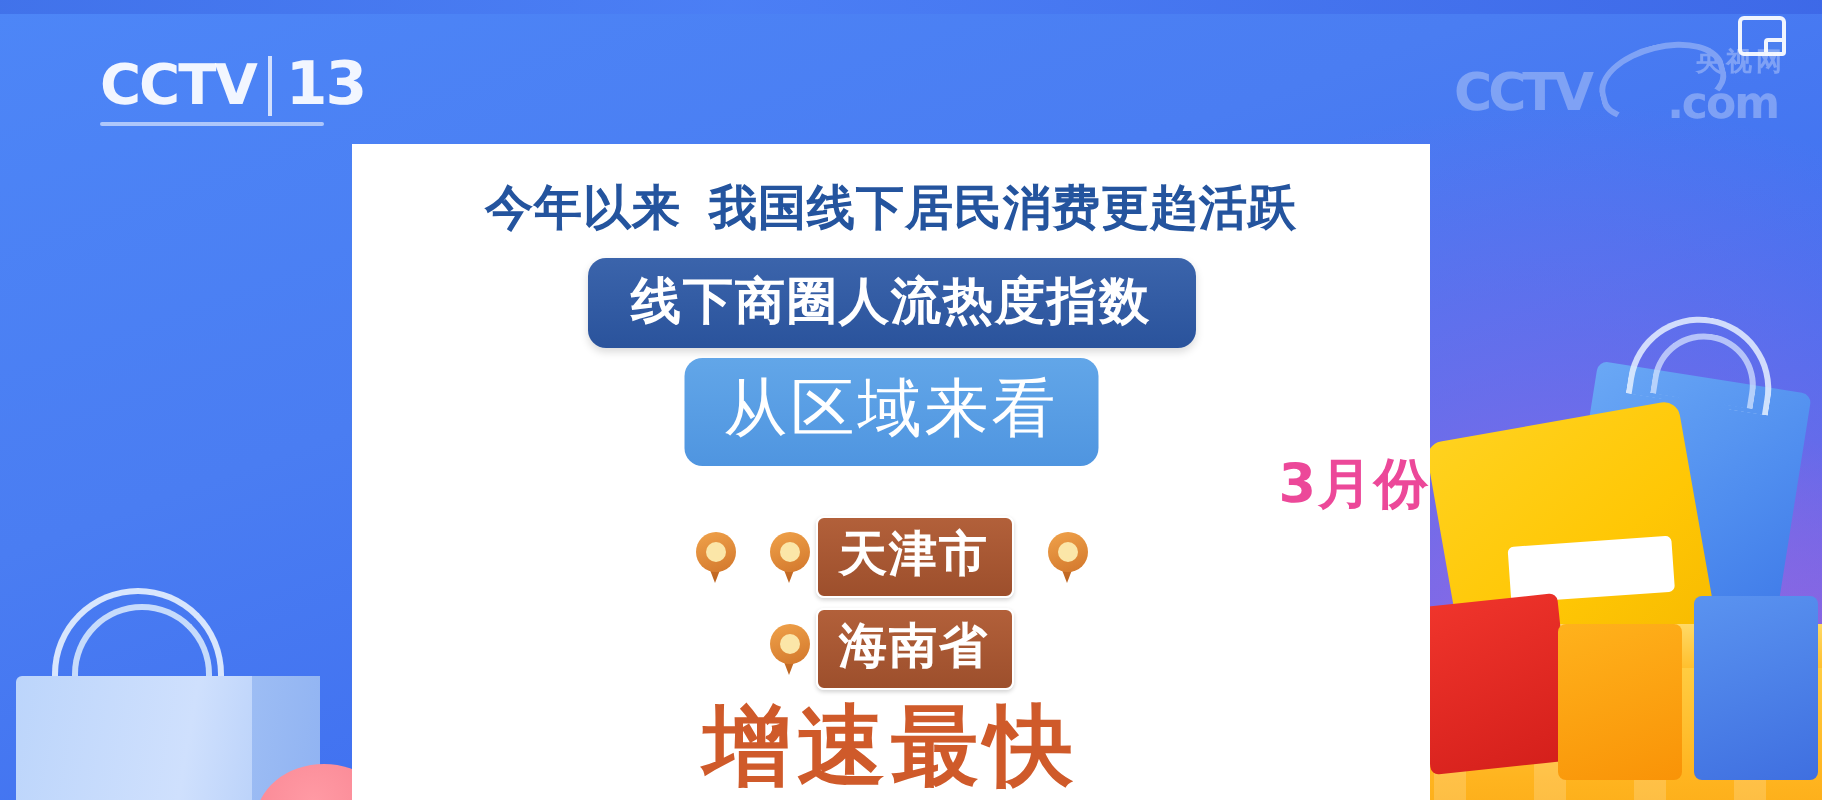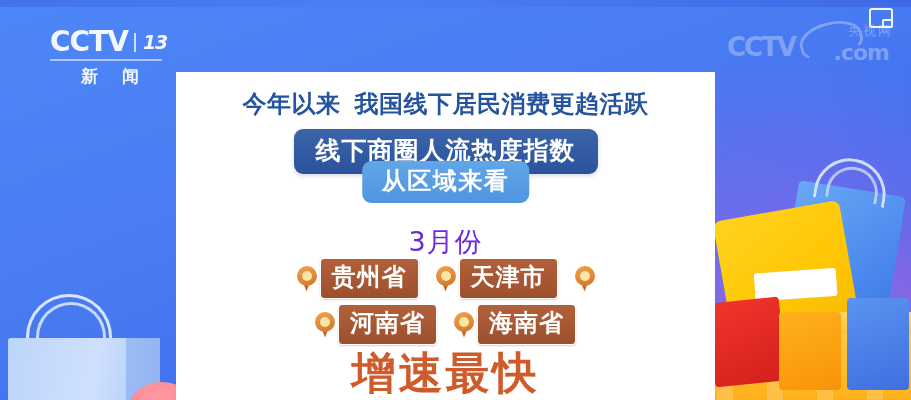--- a/index.html
+++ b/index.html
@@ -110,23 +110,23 @@
 
   
   .logo{ position:absolute; left:50px; top:28px; width:120px; height:58px; }
   .logo .mark{
     font-family:"DejaVu Sans","Liberation Sans",sans-serif;
     font-size:28px; font-weight:700; letter-spacing:-1px;
     color:rgba(255,255,255,.93); line-height:1;
     display:flex; align-items:center; gap:4px;
   }
   .logo .num{
-    font-size:19px; font-weight:700; color:rgba(255,255,255,.93);
+    font-size:30px; font-weight:700; color:rgba(255,255,255,.93);
     border-left:2px solid rgba(255,255,255,.75);
-    padding-left:7px; margin-left:2px;font-style:italic;
+    padding-left:7px; margin-left:2px;
   }
   .logo .bar{
     width:112px; height:2px; background:rgba(255,255,255,.55); margin-top:3px;
     border-radius:2px;
   }
   .logo .cn{
     margin-top:4px; font-size:17px; font-weight:700; letter-spacing:9px;
     color:rgba(255,255,255,.92); text-align:center; padding-left:9px;
   }
 
@@ -144,21 +144,21 @@
   
   .wm{
     position:absolute; right:14px; top:20px; width:170px; height:48px;
     opacity:.30; pointer-events:none;
   }
   .wm .cctv{
     position:absolute; left:0; top:12px;
     font-size:26px; font-weight:700; color:#fff; letter-spacing:-2px;
   }
   .wm .cn{
-    position:absolute; right:4px; top:2px; font-size:13px; font-weight:400;
+    position:absolute; right:4px; top:2px; font-size:13px; font-weight:700;
     color:#fff; letter-spacing:2px;
   }
   .wm .com{
     position:absolute; right:8px; top:20px; font-size:22px; font-weight:700;
     color:#fff; letter-spacing:-1px;
   }
   .wm .swoosh{
     position:absolute; left:72px; top:2px; width:64px; height:36px;
     border:3px solid #fff; border-radius:50% 50% 40% 40%;
     border-bottom-color:transparent; transform:rotate(-14deg);
@@ -187,30 +187,30 @@
 
   .banner-dark{
     position:absolute; top:57px; left:50%; transform:translateX(-50%);
     background:linear-gradient(180deg,#3b64ab,#2a539c);
     color:#fff; font-size:25px; font-weight:700; letter-spacing:1px;
     padding:5px 22px 7px; border-radius:9px; white-space:nowrap;
     box-shadow:0 2px 4px rgba(0,0,0,.15);
   }
 
   .banner-light{
-    position:absolute; top:89px; left:50%; transform:translateX(-50%);
+    position:absolute; top:107px; left:50%; transform:translateX(-50%);
     background:linear-gradient(180deg,#62a6e8,#4f95e0);
-    color:#fff; font-size:24px; font-weight:700; letter-spacing:1.5px;
+    color:#fff; font-size:32px; font-weight:400; letter-spacing:1.5px;
     padding:4px 20px 6px; border-radius:9px; white-space:nowrap;
   }
 
   .month{
     position:absolute; top:152px; left:0; width:100%;
-    text-align:center; font-size:27px; font-weight:400;
-    color:#6d28d9; letter-spacing:1px;
+    text-align:right; font-size:27px; font-weight:700;
+    color:#ec4899; letter-spacing:1px;
   }
 
   .tagrow{
     position:absolute; left:0; width:100%;
     display:flex; justify-content:center; align-items:center; gap:17px;
   }
   .tagrow.r1{ top:186px; }
   .tagrow.r2{ top:232px; }
 
   .tag{ display:flex; align-items:center; gap:3px; }
@@ -281,21 +281,20 @@
     <div class="orangeBag"></div>
     <div class="blueBag2"></div>
   </div>
 
   <div class="logo">
     <div class="mark">
       <span>CCTV</span>
       <span class="num">13</span>
     </div>
     <div class="bar"></div>
-    <div class="cn">新 闻</div>
   </div>
 
   <div class="pip">
       <i></i>
     </div>
 
   <div class="wm">
     <div class="swoosh"></div>
     <div class="cctv">CCTV</div>
     <div class="cn">央视网</div>
@@ -315,21 +314,20 @@
 
     <div class="month">3月份</div>
 
     <div class="tagrow r1">
       <div class="tag">
         <span class="pin">
             <span class="tip"></span>
             <span class="outer"></span>
             <span class="inner"></span>
           </span>
-        <span class="label">贵州省</span>
       </div>
       <div class="tag">
         <span class="pin">
             <span class="tip"></span>
             <span class="outer"></span>
             <span class="inner"></span>
           </span>
         <span class="label">天津市</span>
       </div>
       <div class="tag">
@@ -341,28 +339,20 @@
       </div>
     </div>
 
     <div class="tagrow r2">
       <div class="tag">
         <span class="pin">
             <span class="tip"></span>
             <span class="outer"></span>
             <span class="inner"></span>
           </span>
-        <span class="label">河南省</span>
-      </div>
-      <div class="tag">
-        <span class="pin">
-            <span class="tip"></span>
-            <span class="outer"></span>
-            <span class="inner"></span>
-          </span>
         <span class="label">海南省</span>
       </div>
     </div>
 
     <div class="fastest">增速最快</div>
 
   </div>
 </div>
 
 </body></html>

